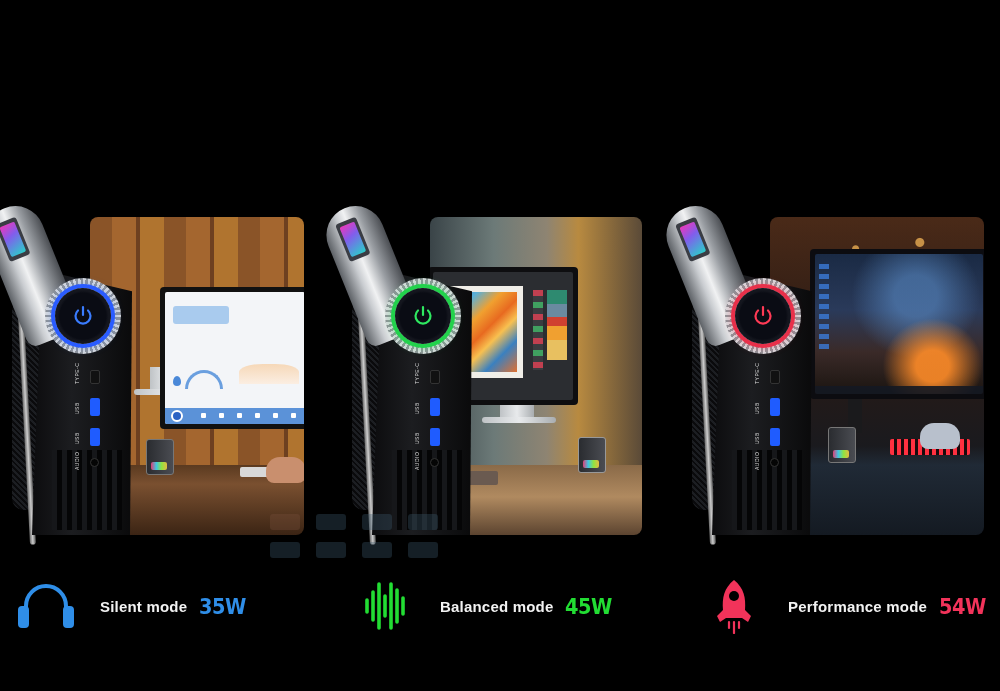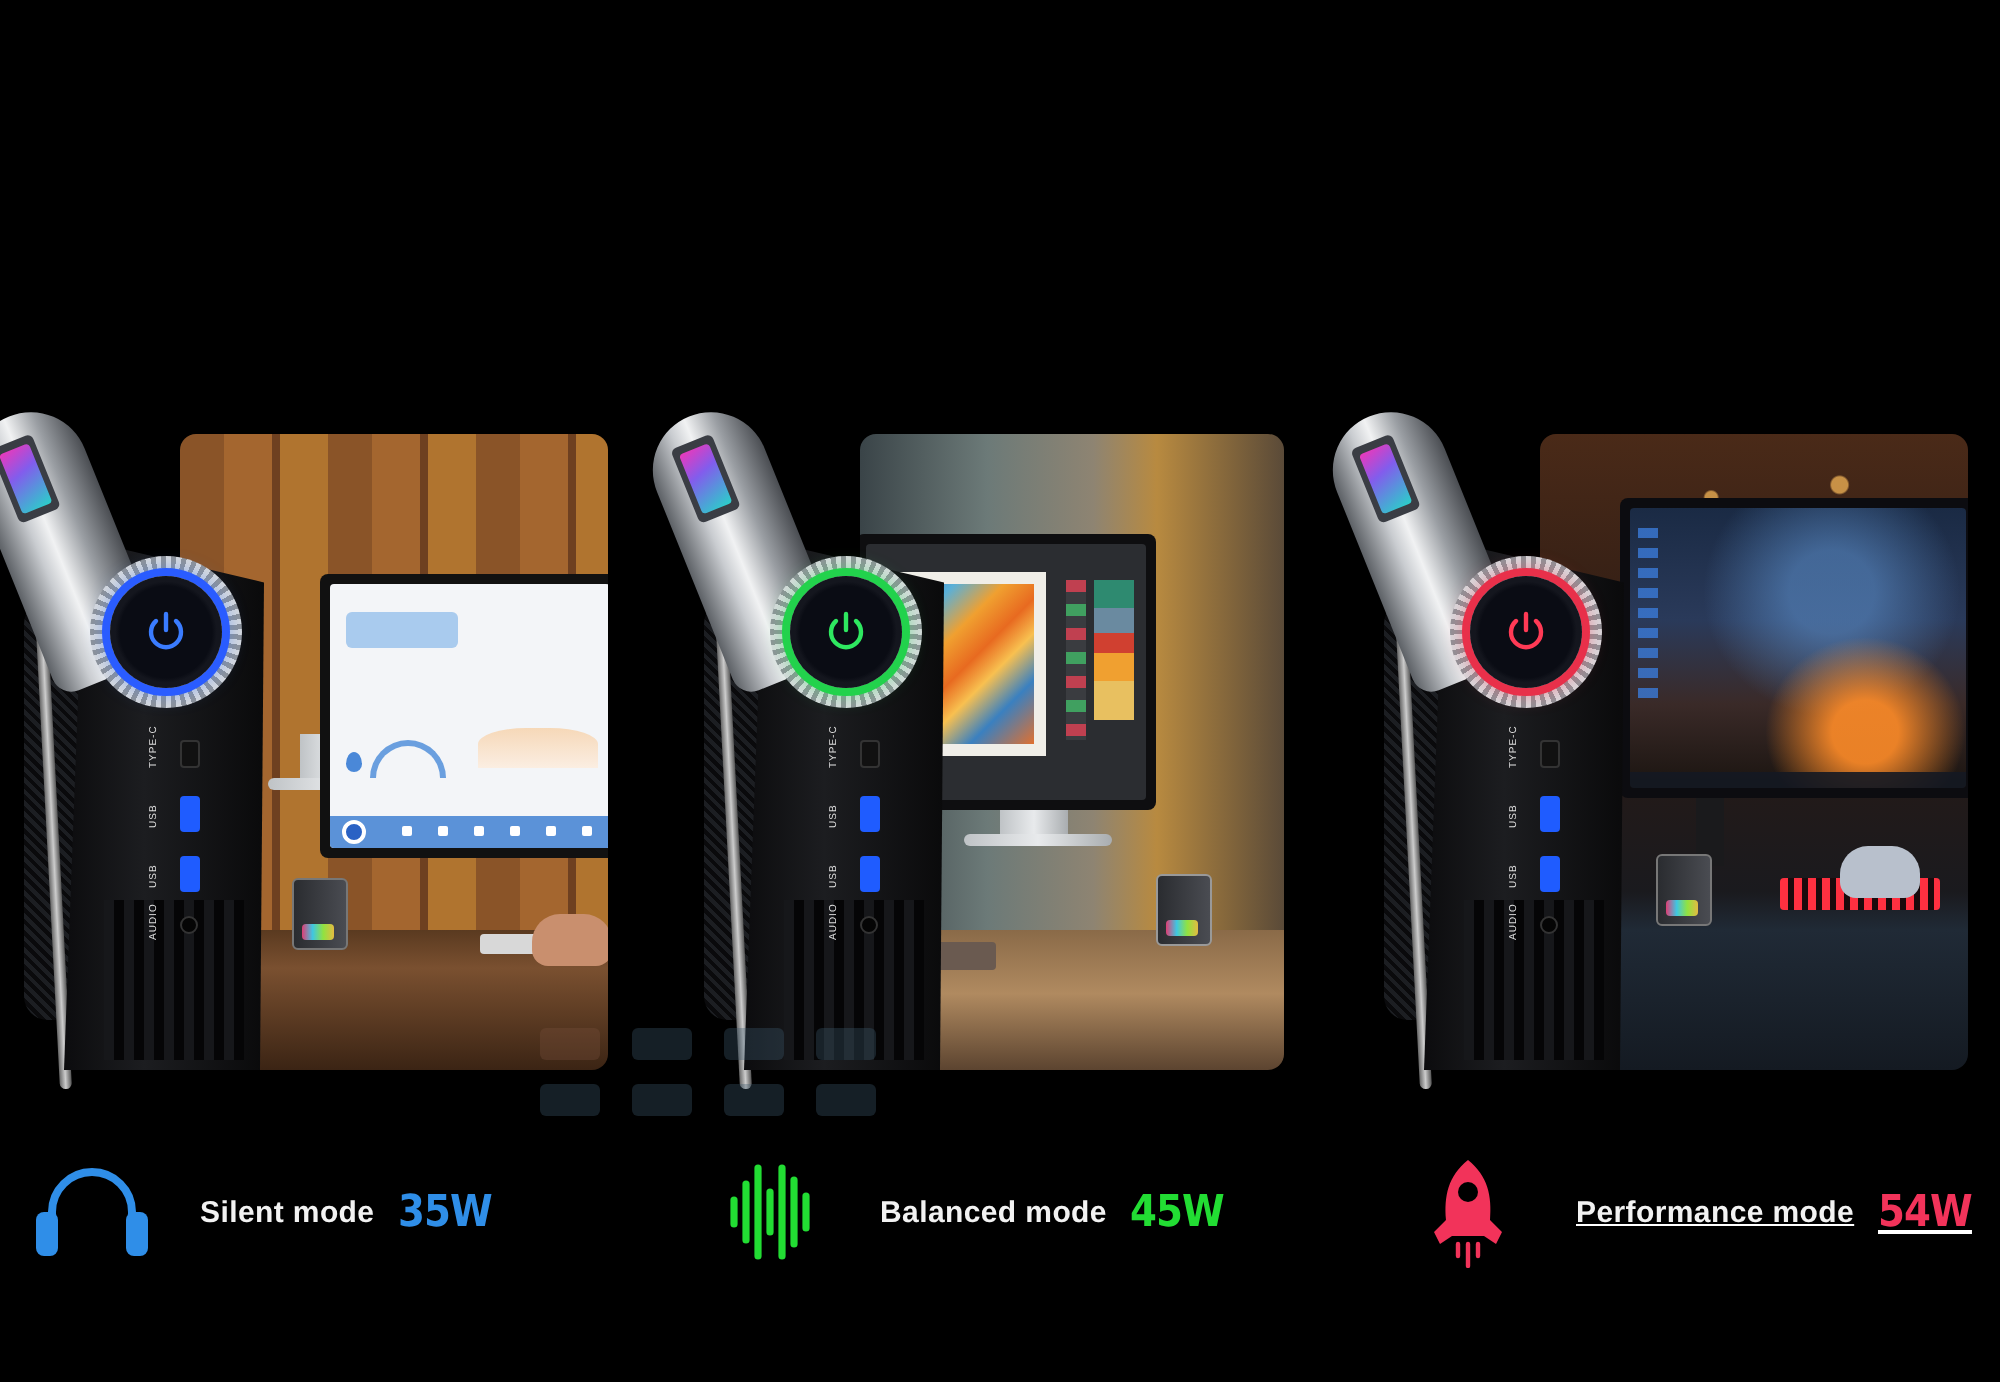--- a/index.html
+++ b/index.html
@@ -302,21 +302,21 @@
         <line x1="30" y1="4" x2="30" y2="48"></line>
         <line x1="36" y1="10" x2="36" y2="42"></line>
         <line x1="42" y1="18" x2="42" y2="34"></line>
       </g>
     </svg>
   </div>
   <span class="label">Balanced mode</span>
   <span class="watts" style="color:#22dd33">45W</span>
 </div>
 
-<div class="mode" style="left:700px;text-decoration:underline;">
+<div class="mode" style="left:700px;">
   <div class="icon">
     <svg width="44" height="56" viewBox="0 0 44 56">
       <path d="M22 2 C32 10 34 20 33 32 L39 38 L36 44 L30 40 H14 L8 44 L5 38 L11 32 C10 20 12 10 22 2 Z" fill="#f2335a"></path>
       <circle cx="22" cy="18" r="5" fill="#000"></circle>
       <g stroke="#f2335a" stroke-width="2.2" stroke-linecap="round">
         <line x1="17" y1="44" x2="17" y2="50"></line>
         <line x1="22" y1="44" x2="22" y2="55"></line>
         <line x1="27" y1="44" x2="27" y2="50"></line>
       </g>
     </svg>

